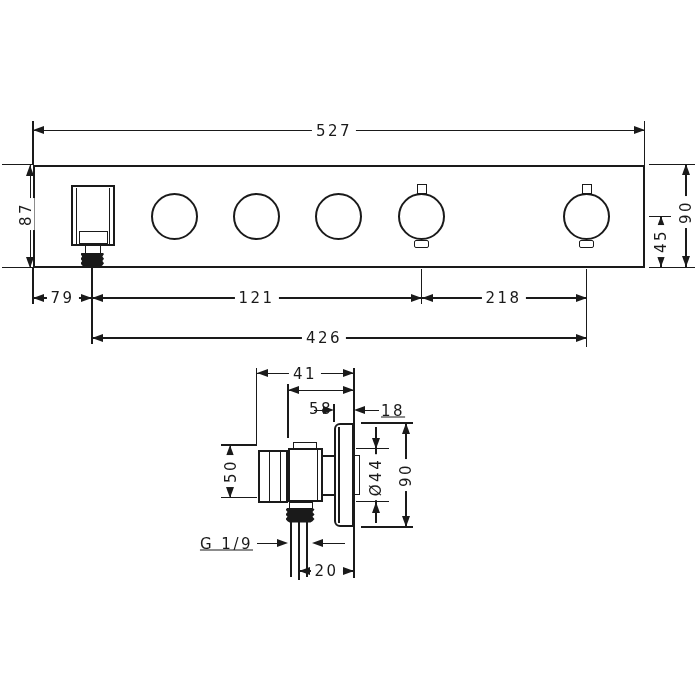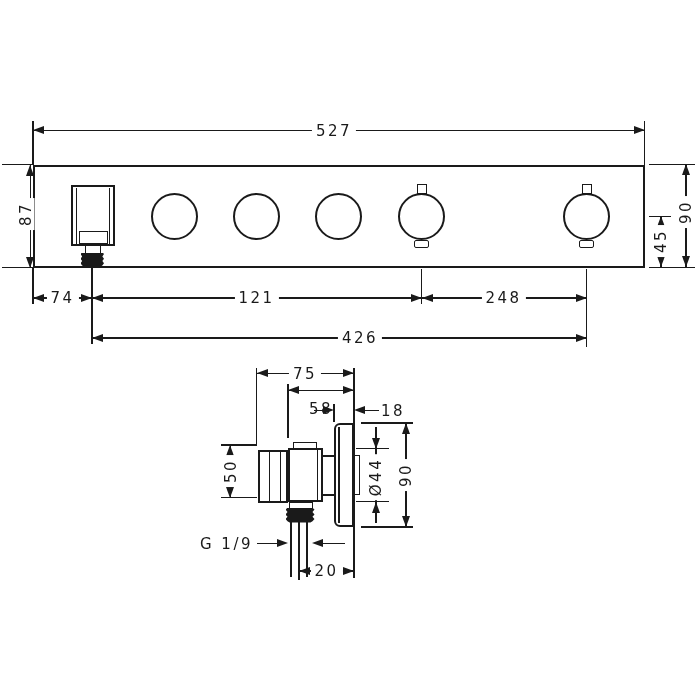--- a/index.html
+++ b/index.html
@@ -14,21 +14,21 @@
   .thread{position:absolute;background:#1a1a1a;
     clip-path:polygon(6% 0,94% 0,100% 10%,93% 28%,100% 44%,93% 60%,100% 76%,93% 92%,86% 100%,14% 100%,7% 92%,0 76%,7% 60%,0 44%,7% 28%,0 10%);}
   .aL,.aR,.aU,.aD{position:absolute;width:0;height:0;}
   .aL{border-top:4.5px solid transparent;border-bottom:4.5px solid transparent;border-right:11px solid #1a1a1a;}
   .aR{border-top:4.5px solid transparent;border-bottom:4.5px solid transparent;border-left:11px solid #1a1a1a;}
   .aU{border-left:4.5px solid transparent;border-right:4.5px solid transparent;border-bottom:11px solid #1a1a1a;}
   .aD{border-left:4.5px solid transparent;border-right:4.5px solid transparent;border-top:11px solid #1a1a1a;}
   .dim{position:absolute;transform:translate(-50%,-50%);background:#fff;padding:1px 4px;
        font-size:15px;letter-spacing:2.5px;line-height:1;white-space:nowrap;color:#1a1a1a;}
   .dimr{transform:translate(-50%,-50%) rotate(-90deg);}
-  .nobg{background:transparent;padding:0;}
+  .nobg{background:transparent;padding:0;text-decoration:underline;}
   .anchorL{transform:translate(0,-50%);}
   .anchorR{transform:translate(-100%,-50%);}
 </style>
 </head>
 <body>
 
 <div id="stage">
 
   <div>
 
@@ -83,39 +83,39 @@
     <i class="ln v" style="left:91.4px;top:266.5px;height:77px"></i>
     <i class="ln v" style="left:420.9px;top:269px;height:34.5px"></i>
     <i class="ln v" style="left:585.9px;top:269px;height:78px"></i>
     <i class="ln h" style="left:33px;top:297.4px;width:553.5px"></i>
     <i class="aL" style="left:33px;top:293.5px"></i>
     <i class="aR" style="left:81px;top:293.5px"></i>
     <i class="aL" style="left:92px;top:293.5px"></i>
     <i class="aR" style="left:410.5px;top:293.5px"></i>
     <i class="aL" style="left:421.5px;top:293.5px"></i>
     <i class="aR" style="left:575.5px;top:293.5px"></i>
-    <span class="dim" style="left:62.5px;top:298px">74</span>
+    <span class="dim" style="left:62.5px;top:298px">79</span>
     <span class="dim" style="left:256.5px;top:298px">121</span>
-    <span class="dim" style="left:503.5px;top:298px">248</span>
+    <span class="dim" style="left:503.5px;top:298px">218</span>
 
     <i class="ln h" style="left:92px;top:337.4px;width:494.5px"></i>
     <i class="aL" style="left:92px;top:333.5px"></i>
     <i class="aR" style="left:575.5px;top:333.5px"></i>
-    <span class="dim" style="left:360px;top:338px">426</span>
+    <span class="dim" style="left:324px;top:338px">426</span>
   </div>
 
   <div>
 
     <i class="ln v" style="left:353.4px;top:368px;height:210px"></i>
 
     <i class="ln v" style="left:255.9px;top:368px;height:78px"></i>
     <i class="ln h" style="left:256.5px;top:372.9px;width:97.5px"></i>
     <i class="aL" style="left:256.5px;top:369px"></i>
     <i class="aR" style="left:343px;top:369px"></i>
-    <span class="dim" style="left:305px;top:373.5px">75</span>
+    <span class="dim" style="left:305px;top:373.5px">41</span>
 
     <i class="ln v" style="left:287.4px;top:384px;height:54px"></i>
     <i class="ln h" style="left:288px;top:389.9px;width:66px"></i>
     <i class="aL" style="left:288px;top:386px"></i>
     <i class="aR" style="left:343px;top:386px"></i>
     <span class="dim" style="left:321px;top:409px">58</span>
 
     <i class="ln v" style="left:333.4px;top:404px;height:17.5px"></i>
     <i class="ln h" style="left:313.5px;top:409.9px;width:10px"></i>
     <i class="aR" style="left:323px;top:406px"></i>

